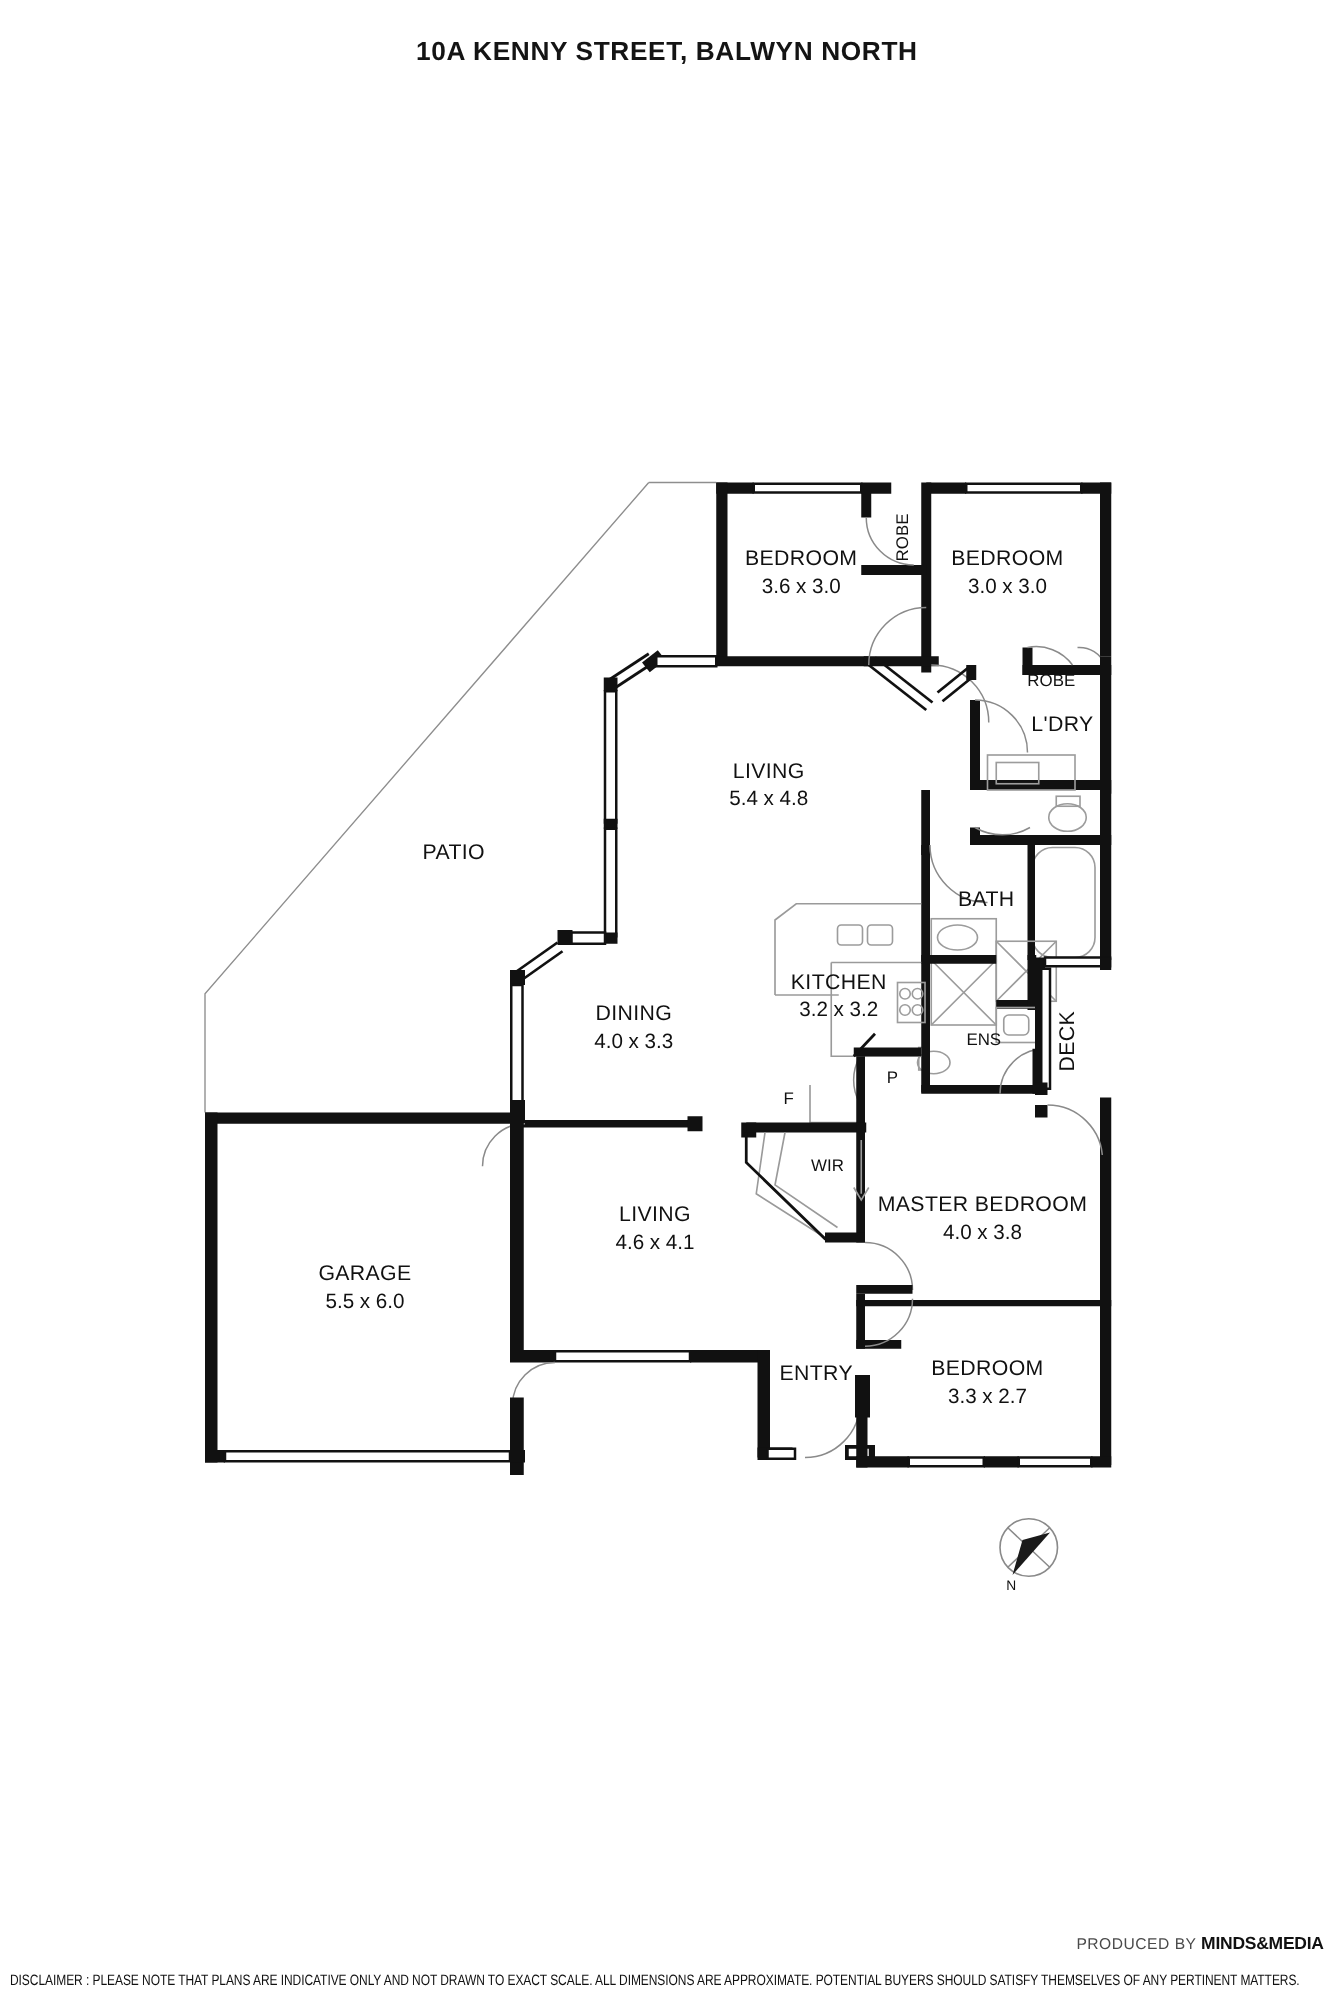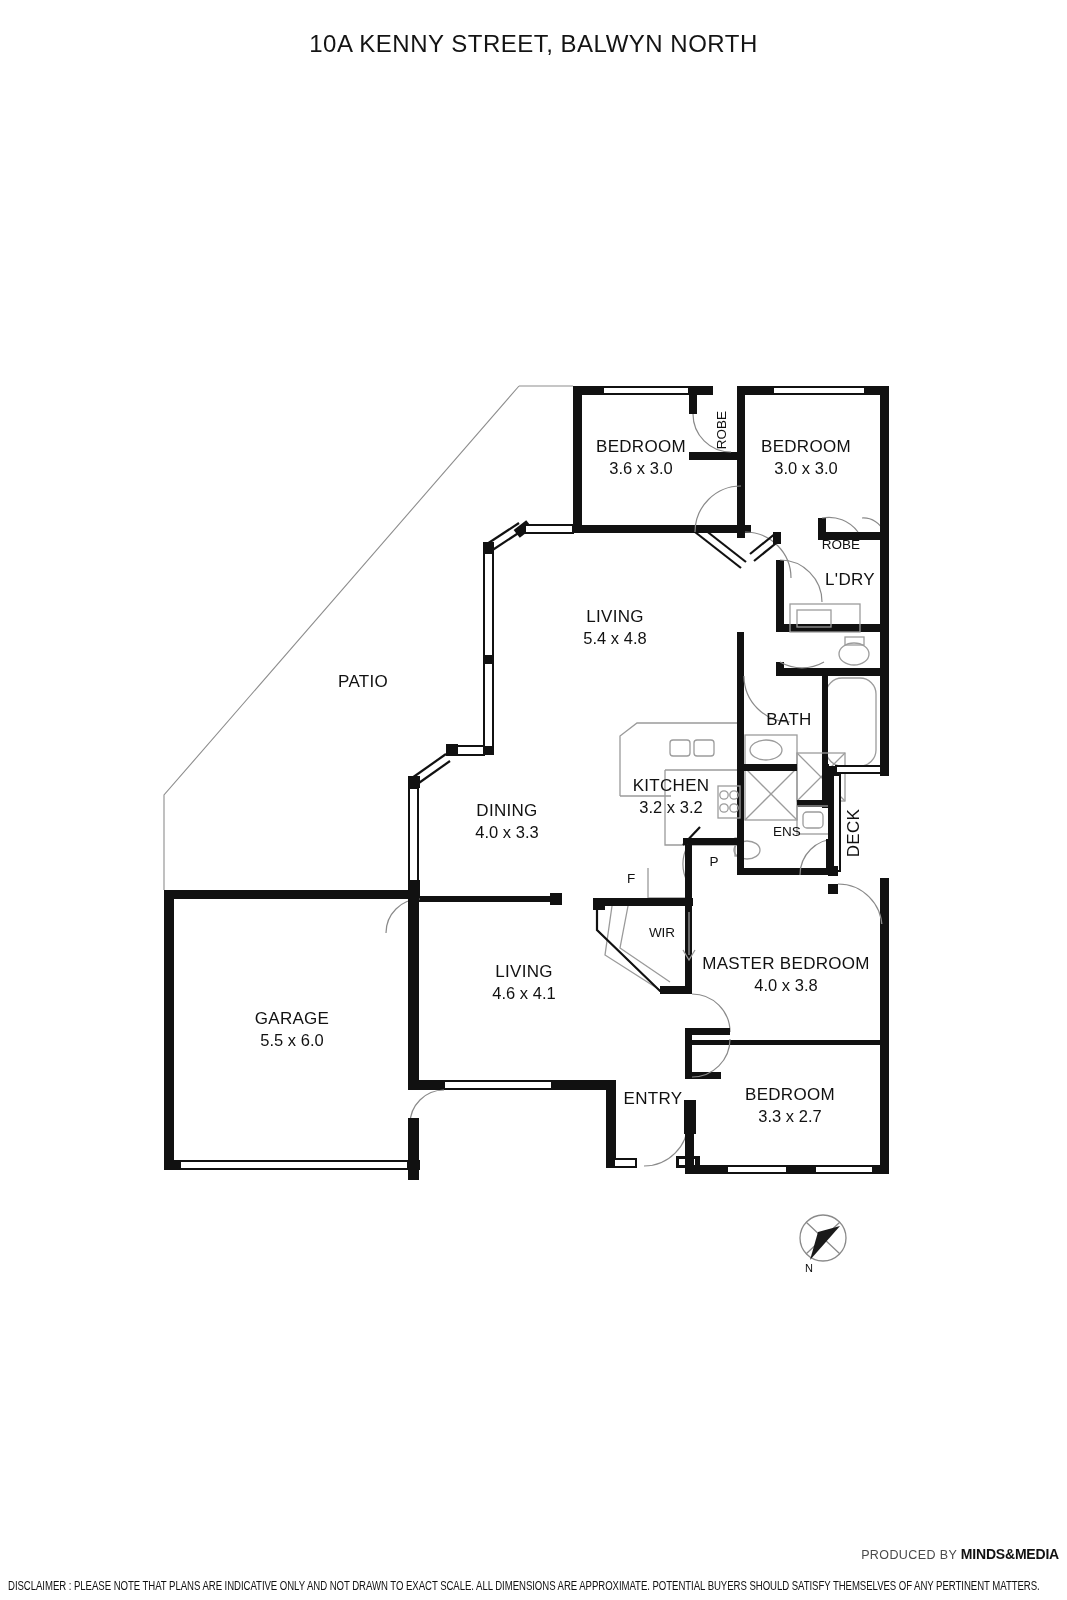--- a/index.html
+++ b/index.html
@@ -1,19 +1,19 @@
 <!DOCTYPE html>
 <html><head>
 <meta charset="utf-8">
 <style>
   html,body{margin:0;padding:0;background:#ffffff;}
   body{width:1067px;height:1600px;position:relative;overflow:hidden;
        font-family:"Liberation Sans","DejaVu Sans",sans-serif;color:#1a1a1a;}
   #title{position:absolute;left:0;top:30px;width:1067px;text-align:center;
-         font-size:24px;font-weight:400;letter-spacing:.5px;color:#141414;}
+         font-size:21px;font-weight:700;letter-spacing:.5px;color:#141414;}
   #planwrap{position:absolute;left:0;top:0;width:1067px;height:1600px;text-decoration:underline;}
   svg{display:block;}
   .wall{fill:#111111;}
   .thin{fill:none;stroke:#111111;stroke-width:2.2;}
   .hair{fill:none;stroke:#8e8e8e;stroke-width:1.1;}
   .hair2{fill:none;stroke:#9a9a9a;stroke-width:1.3;}
   .swing{fill:none;stroke:#8a8a8a;stroke-width:1.2;}
   .fix{fill:none;stroke:#9c9c9c;stroke-width:1.3;}
   .winframe{fill:#ffffff;stroke:#111111;stroke-width:2;}
   .rmlabel{font-family:"Liberation Sans","DejaVu Sans",sans-serif;

